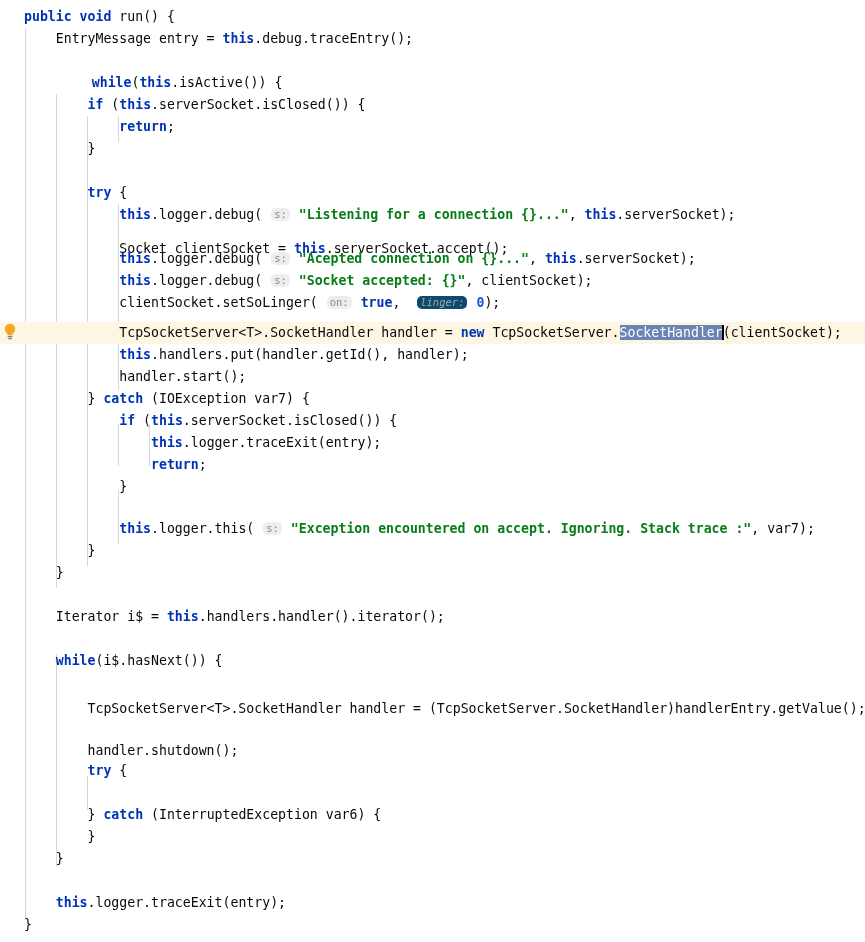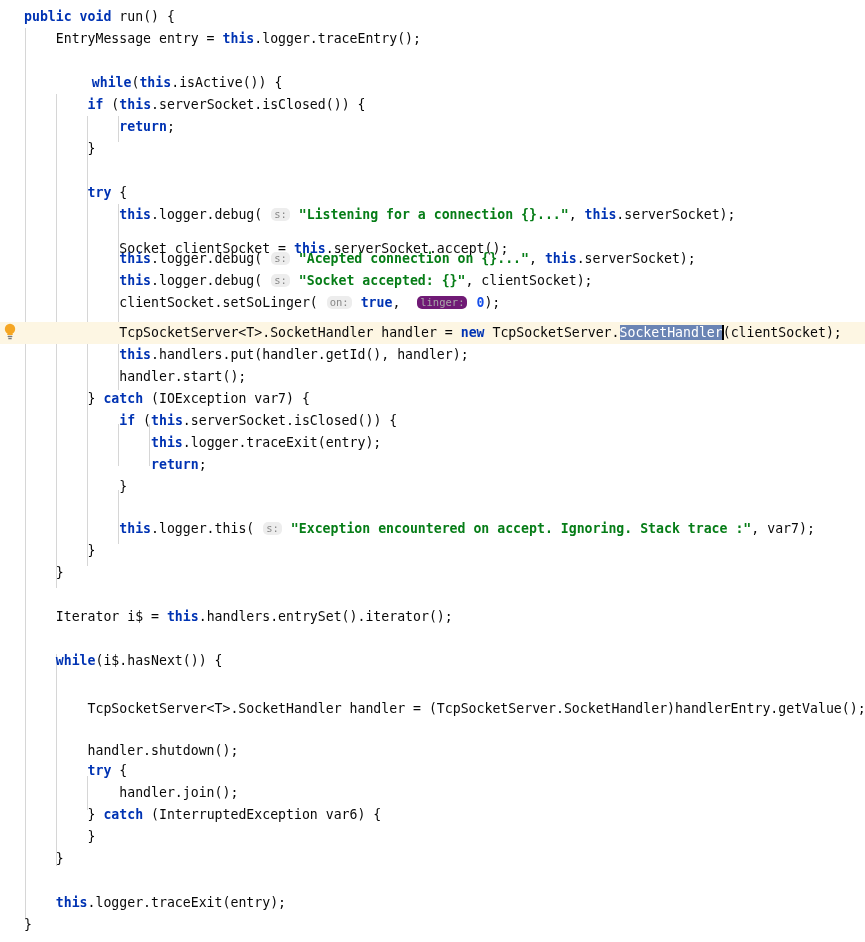--- a/index.html
+++ b/index.html
@@ -107,22 +107,23 @@
     color: #878787;
     border-radius: 5px;
     font-size: 10.5px;
     line-height: 13px;
     padding: 0 3px;
     margin: 0 1px;
     vertical-align: 1.5px;
     font-family: "DejaVu Sans Mono", "Liberation Mono", monospace;
   }
   .hint.faint {
-    background: #701a75;
+    background: #0c4a6e;
     color: #a8a8a8;
+    font-style: italic;
   }
 </style>
 </head>
 <body>
 
 <div id="editor">
 
   <div class="indent-guide" style="left:25px; top:28px; height:892px;"></div>
   <div class="indent-guide" style="left:56px; top:94px; height:494px;"></div>
   <div class="indent-guide" style="left:87px; top:116px; height:450px;"></div>
@@ -144,21 +145,21 @@
         <rect x="5.6" y="13.8" width="4.8" height="1.4" rx="0.6" fill="#7a7a7a"></rect>
         <rect x="6.2" y="16" width="3.6" height="1.3" rx="0.6" fill="#7a7a7a"></rect>
       </svg>
     </div>
   </div>
 
   <div id="code">
 
     <div class="line" style="top:6px;"><span class="txt"><span class="kw">public</span> <span class="kw">void</span> <span class="plain">run() {</span></span></div>
 
-    <div class="line" style="top:28px;"><span class="txt"><span class="plain">    EntryMessage entry = </span><span class="kw">this</span><span class="plain">.logger.traceEntry();</span></span></div>
+    <div class="line" style="top:28px;"><span class="txt"><span class="plain">    EntryMessage entry = </span><span class="kw">this</span><span class="plain">.debug.traceEntry();</span></span></div>
 
     <div class="line" style="top:50px;"><span class="txt"></span></div>
 
     <div class="line" style="top:72px;padding-left:36px;"><span class="txt"><span class="plain">    </span><span class="kw">while</span><span class="plain">(</span><span class="kw">this</span><span class="plain">.isActive()) {</span></span></div>
 
     <div class="line" style="top:94px;"><span class="txt"><span class="plain">        </span><span class="kw">if</span><span class="plain"> (</span><span class="kw">this</span><span class="plain">.serverSocket.isClosed()) {</span></span></div>
 
     <div class="line" style="top:116px;"><span class="txt"><span class="plain">            </span><span class="kw">return</span><span class="plain">;</span></span></div>
 
     <div class="line" style="top:138px;"><span class="txt"><span class="plain">        }</span></span></div>
@@ -196,36 +197,35 @@
     <div class="line" style="top:498px;"><span class="txt"></span></div>
 
     <div class="line" style="top:518px;"><span class="txt"><span class="plain">            </span><span class="kw">this</span><span class="plain">.logger.this( </span><span class="hint">s:</span><span class="plain"> </span><span class="str">"Exception encountered on accept. Ignoring. Stack trace :"</span><span class="plain">, var7);</span></span></div>
 
     <div class="line" style="top:540px;"><span class="txt"><span class="plain">        }</span></span></div>
 
     <div class="line" style="top:562px;"><span class="txt"><span class="plain">    }</span></span></div>
 
     <div class="line" style="top:584px;"><span class="txt"></span></div>
 
-    <div class="line" style="top:606px;"><span class="txt"><span class="plain">    Iterator i$ = </span><span class="kw">this</span><span class="plain">.handlers.entrySet().iterator();</span></span></div>
+    <div class="line" style="top:606px;"><span class="txt"><span class="plain">    Iterator i$ = </span><span class="kw">this</span><span class="plain">.handlers.handler().iterator();</span></span></div>
 
     <div class="line" style="top:628px;"><span class="txt"></span></div>
 
     <div class="line" style="top:650px;"><span class="txt"><span class="plain">    </span><span class="kw">while</span><span class="plain">(i$.hasNext()) {</span></span></div>
 
 
     <div class="line" style="top:698px;"><span class="txt"><span class="plain">        TcpSocketServer&lt;T&gt;.SocketHandler handler = (TcpSocketServer.SocketHandler)handlerEntry.getValue();</span></span></div>
 
     <div class="line" style="top:740px;"><span class="txt"><span class="plain">        handler.shutdown();</span></span></div>
 
     <div class="line" style="top:738px;"><span class="txt"></span></div>
 
     <div class="line" style="top:760px;"><span class="txt"><span class="plain">        </span><span class="kw">try</span><span class="plain"> {</span></span></div>
 
-    <div class="line" style="top:782px;"><span class="txt"><span class="plain">            handler.join();</span></span></div>
 
     <div class="line" style="top:804px;"><span class="txt"><span class="plain">        } </span><span class="kw">catch</span><span class="plain"> (InterruptedException var6) {</span></span></div>
 
     <div class="line" style="top:826px;"><span class="txt"><span class="plain">        }</span></span></div>
 
     <div class="line" style="top:848px;"><span class="txt"><span class="plain">    }</span></span></div>
 
     <div class="line" style="top:870px;"><span class="txt"></span></div>
 
     <div class="line" style="top:892px;"><span class="txt"><span class="plain">    </span><span class="kw">this</span><span class="plain">.logger.traceExit(entry);</span></span></div>

